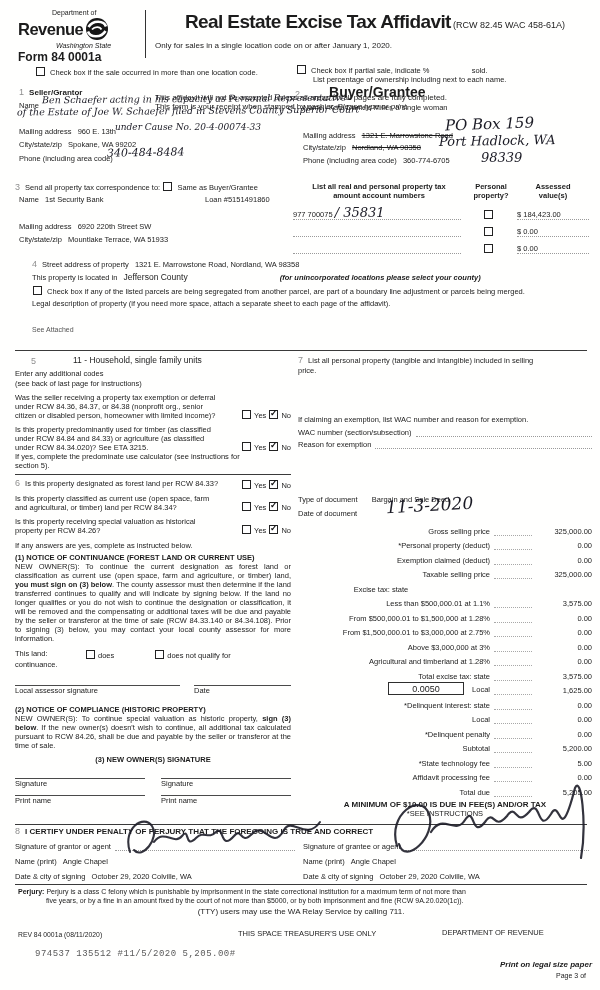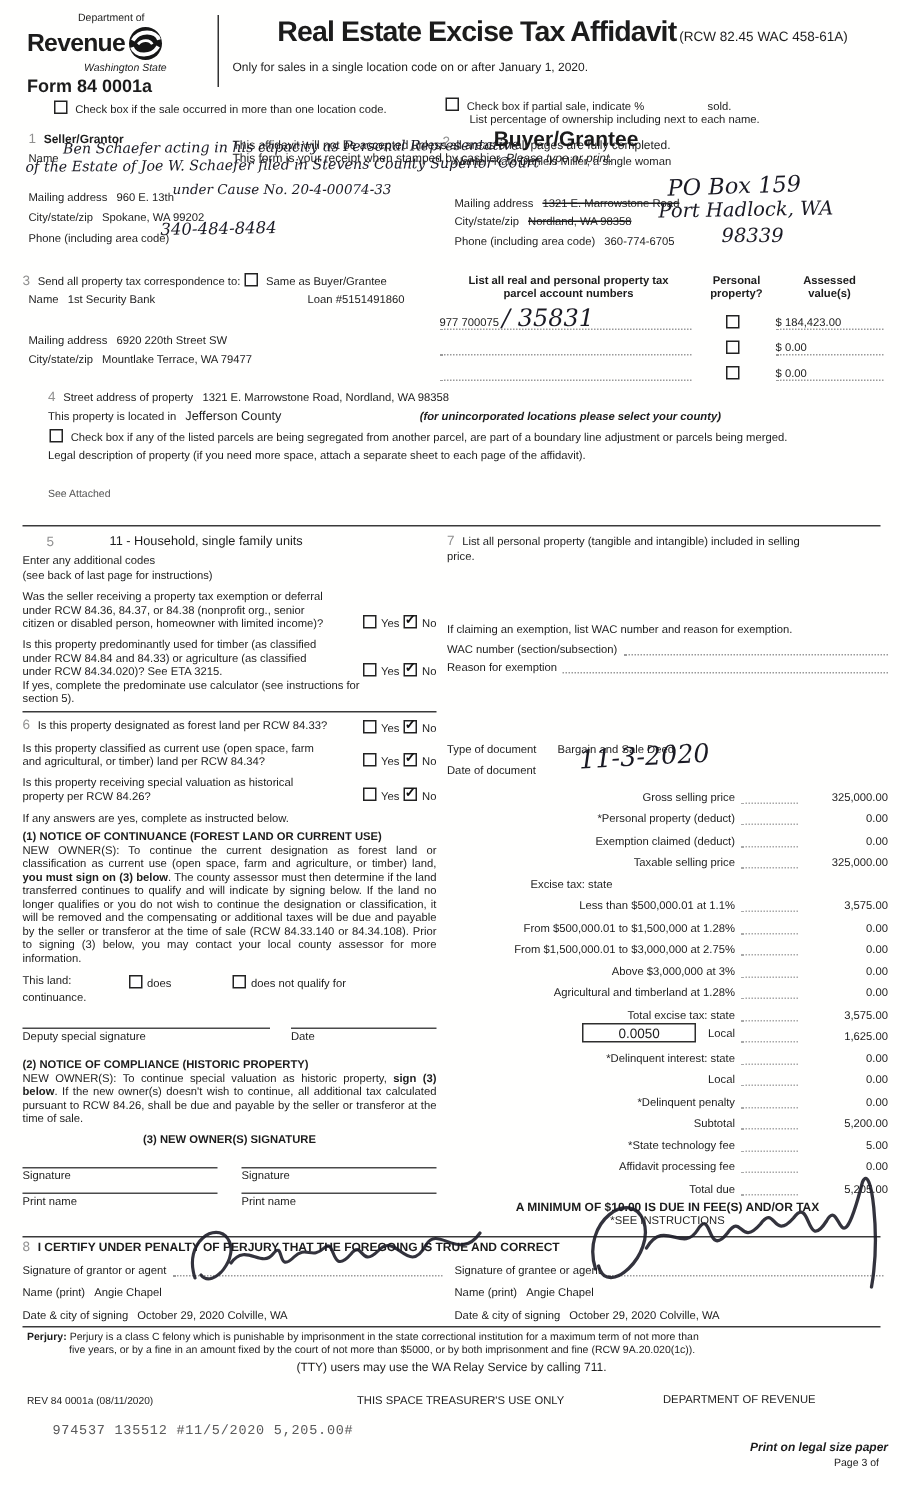--- a/index.html
+++ b/index.html
@@ -144,43 +144,43 @@
       <span>Name</span>
       <span class="val">1st Security Bank</span>
     </div>
     <div class="abs" style="top:14px;left:190px;">Loan #5151491860</div>
     <div class="abs lblrow" style="top:41px;left:4px;">
       <span>Mailing address</span>
       <span class="val">6920 220th Street SW</span>
     </div>
     <div class="abs lblrow" style="top:54px;left:4px;">
       <span>City/state/zip</span>
-      <span class="val">Mountlake Terrace, WA  79477</span>
+      <span class="val">Mountlake Terrace, WA  51933</span>
     </div>
   </div>
 
   <div class="abs" style="left:293px;top:182px;width:302px;">
     <div style="display:flex;">
       <div class="b small-center" style="width:172px;line-height:9px;">
         <div>List all real and personal property tax</div>
-        <div>parcel account numbers</div>
+        <div>amount account numbers</div>
       </div>
       <div class="b small-center" style="width:52px;line-height:9px;">
         <div>Personal</div>
         <div>property?</div>
       </div>
       <div class="b small-center" style="width:72px;line-height:9px;">
         <div>Assessed</div>
         <div>value(s)</div>
       </div>
     </div>
     <div style="display:flex;align-items:flex-end;height:20px;">
       <div class="parcel-cell" style="width:168px;white-space:nowrap;">
         <span>977 700075</span>
-        <span class="hw" style="font-size:16px;">/ 35831</span>
+        <span class="hw" style="font-size:13px;">/ 35831</span>
       </div>
       <div class="small-center" style="width:56px;"><span class="cb"></span></div>
       <div class="parcel-cell" style="width:72px;">$ 184,423.00</div>
     </div>
     <div style="display:flex;align-items:flex-end;height:17px;">
       <div class="parcel-cell" style="width:168px;height:9px;"></div>
       <div class="small-center" style="width:56px;"><span class="cb"></span></div>
       <div class="parcel-cell" style="width:72px;">$ 0.00</div>
     </div>
     <div style="display:flex;align-items:flex-end;height:17px;">
@@ -282,21 +282,21 @@
     <div style="margin-top:6px;display:flex;">
       <span style="width:70px;">This land:</span>
       <span><span class="cb"></span><span>does</span></span>
       <span style="margin-left:40px;"><span class="cb"></span><span>does not qualify for</span></span>
     </div>
     <div>continuance.</div>
 
     <div class="sigflex" style="margin-top:16px;">
       <div style="flex:1.7;margin-right:14px;">
         <div class="sigline"></div>
-        <div>Deputy special signature</div>
+        <div>Local assessor signature</div>
       </div>
       <div style="flex:1;">
         <div class="sigline"></div>
         <div>Date</div>
       </div>
     </div>
 
     <div class="b" style="margin-top:10px;">(2) NOTICE OF COMPLIANCE (HISTORIC PROPERTY)</div>
     <div style="text-align:justify;">
       <span>NEW OWNER(S): To continue special valuation as historic property, </span><span class="b">sign (3) below</span><span>. If the new owner(s) doesn't wish to continue, all additional tax calculated pursuant to RCW 84.26, shall be due and payable by the seller or transferor at the time of sale.</span>

